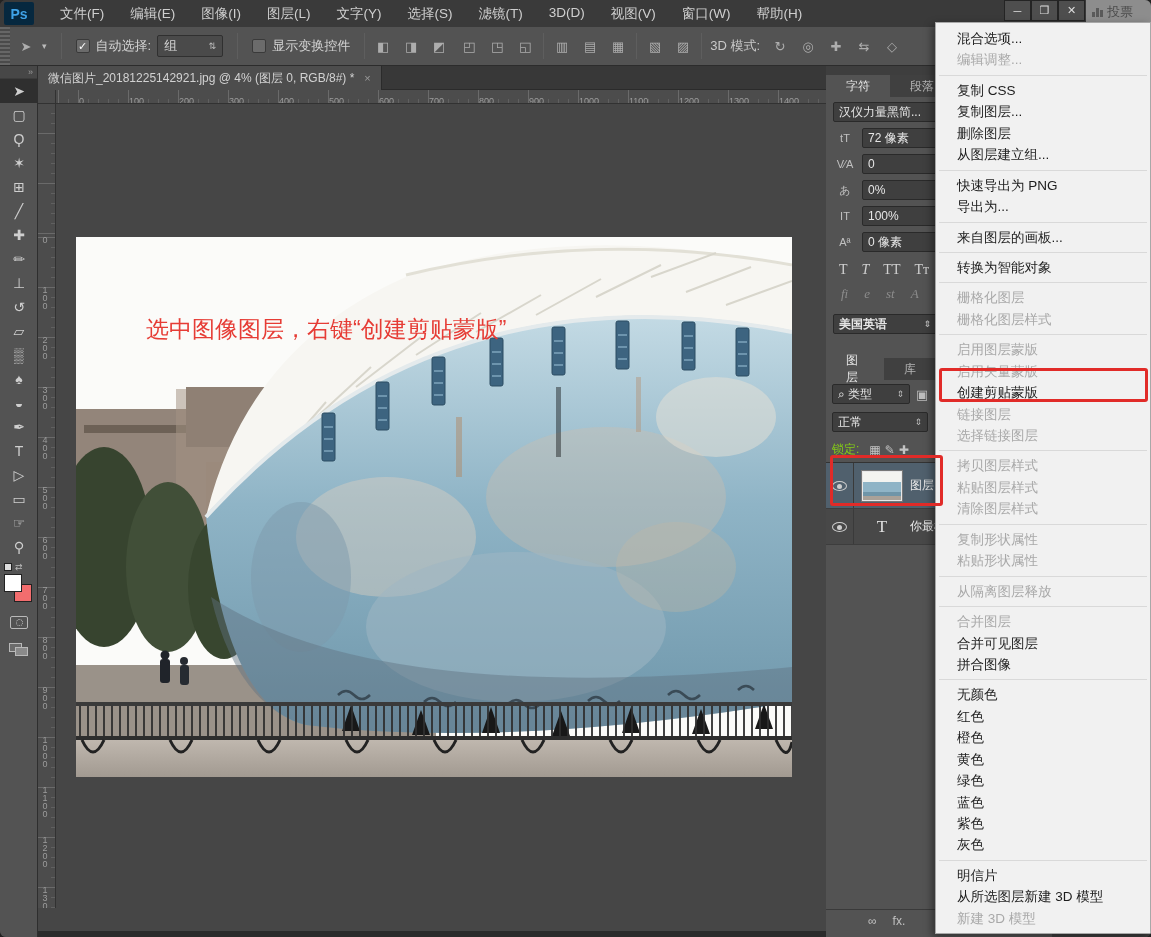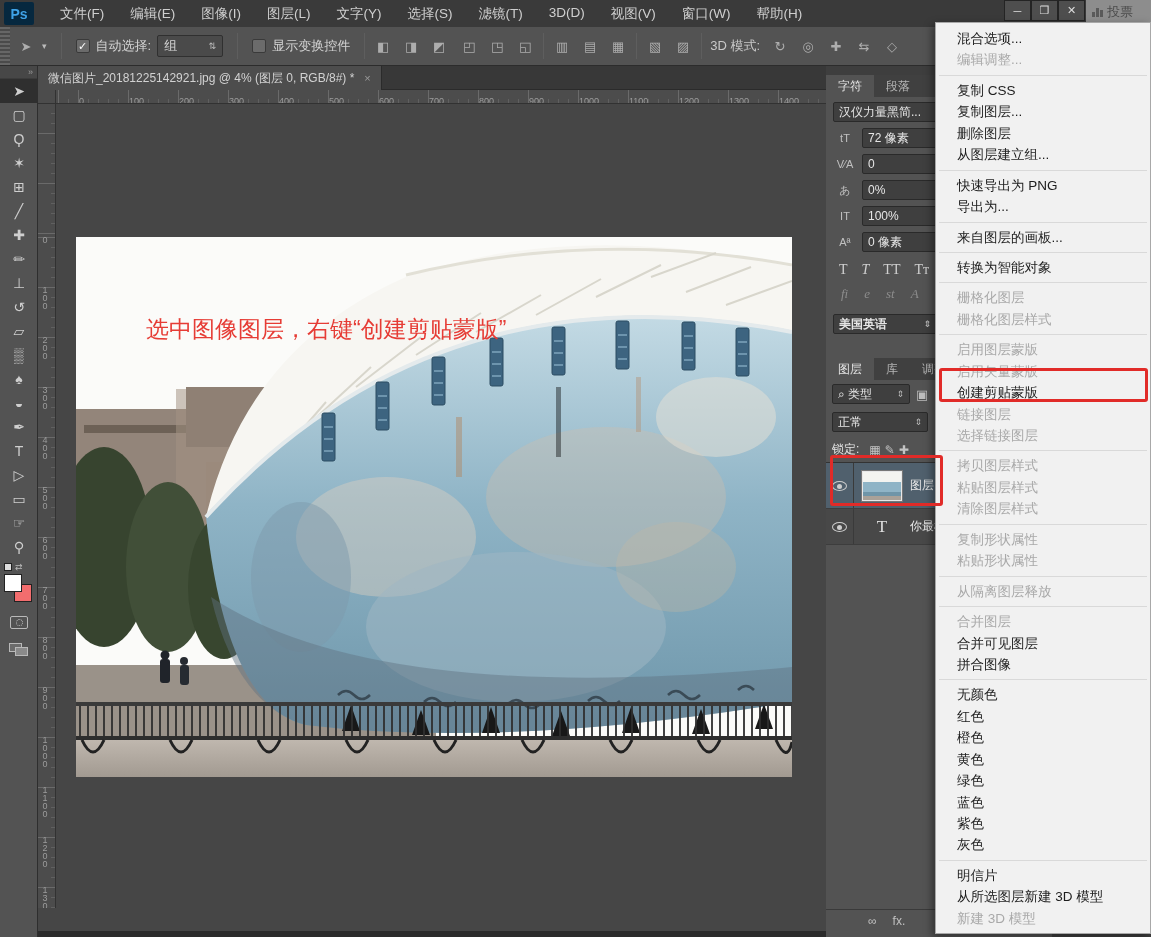--- a/index.html
+++ b/index.html
@@ -1,20 +1,20 @@
 <!DOCTYPE html>
 <html><head>
 <meta charset="utf-8">
 <style>
   * { margin:0; padding:0; box-sizing:border-box; }
   html,body { background:#222; }
   #app {
     position:relative; width:1151px; height:937px; overflow:hidden;
     font-family:"Liberation Sans","DejaVu Sans",sans-serif;
-    background:#3f3f3f; color:#d8d8d8; user-select:none;
+    background:#3f3f3f; color:#d8d8d8; user-select:none;border-radius:6px;
   }
   
   .titlebar { position:absolute; left:0; top:0; width:1151px; height:27px; background:#3a3a3a; display:flex; align-items:center; }
   .pslogo { width:30px; height:23px; margin-left:4px; background:#06283f; color:#3fa3e8; font-weight:bold; font-size:14px; display:flex; align-items:center; justify-content:center; border-radius:2px; }
   .menus { display:flex; gap:26px; margin-left:26px; font-size:13.5px; color:#cfcfcf; }
   .menus span { cursor:default; }
   .winctrls { position:absolute; left:1004px; top:0; display:flex; }
   .winbtn { width:27px; height:21px; background:#4e4e4e; border:1px solid #242424; color:#ddd; font-size:11px; display:flex; align-items:center; justify-content:center; }
   .external { position:absolute; left:1086px; top:0; width:65px; height:24px; background:#8d8d8d; color:#4c4c4c; font-size:13px; display:flex; align-items:center; gap:4px; padding-left:6px; }
   .votebars { display:inline-flex; align-items:flex-end; gap:1px; }
@@ -64,40 +64,40 @@
   .statusbar { position:absolute; left:0; top:892px; width:788px; height:23px; background:#4f4f4f; border-top:1px solid #3a3a3a; display:flex; align-items:center; font-size:12px; color:#d6d6d6; gap:22px; padding-left:18px; }
   .exp-ico { font-size:13px; color:#bdbdbd; }
   .st-arrow { color:#cfcfcf; font-size:10px; margin-left:26px; }
   .bottomstrip { position:absolute; left:38px; top:931px; width:788px; height:6px; background:#2b2b2b; }
   
   .photo { position:absolute; left:76px; top:237px; width:716px; height:540px; z-index:5; }
   
   .dock { position:absolute; left:826px; top:66px; width:325px; height:871px; background:#3e3e3e; }
   .panel { position:absolute; background:#535353; width:226px; }
   .ptabs { height:22px; background:#404040; display:flex; font-size:12px; }
-  .ptab { padding:0 12px; display:flex; align-items:center; color:#b5b5b5; }
+  .ptab { padding:0 20px; display:flex; align-items:center; color:#b5b5b5; }
   .ptab.selected { background:#535353; color:#e4e4e4; }
   .charpanel { left:0; top:9px; height:283px; }
   .field { background:#3f3f3f; border:1px solid #2a2a2a; border-radius:2px; color:#e6e6e6; font-size:12px; height:20px; display:flex; align-items:center; padding:0 5px; justify-content:space-between; }
   .char-body { padding:5px 7px; }
   .crow { display:flex; align-items:center; gap:5px; margin-top:6px; }
   .cicon { width:24px; color:#c0c0c0; font-size:11px; text-align:center; flex:none; }
   .crow .field { width:88px; }
   .stylerow { display:flex; gap:14px; margin:10px 0 0 6px; color:#d0d0d0; font-family:"Liberation Serif",serif; font-size:14px; }
   .stylerow span:nth-child(2) { font-style:italic; }
   .otrow { display:flex; gap:16px; margin:8px 0 0 8px; color:#8d8d8d; font-family:"Liberation Serif",serif; font-size:13px; font-style:italic; }
   .langrow { margin-top:12px; }
   .langrow .field { width:104px;font-weight:bold; }
   
   .layerspanel { left:0; top:292px; height:579px; }
   .lrow { display:flex; align-items:center; gap:6px; padding:4px 6px; }
   .lfilter .field { width:78px; }
   .limgico { color:#bdbdbd; font-size:13px; }
   .lblend .field { width:96px; }
-  .locklabel { font-size:12px; color:#e5e5e5; }
+  .locklabel { font-size:12px; color:#84cc16; }
   .lockico { color:#c3c3c3; font-size:12px; margin-left:4px; }
   .layerlist { background:#484848; border-top:1px solid #333; }
   .layer { display:flex; align-items:center; height:46px; border-bottom:1px solid #3d3d3d; }
   .layer.selected { background:#50606d; }
   .eyecol { width:28px; height:100%; display:flex; align-items:center; justify-content:center; border-right:1px solid #3a3a3a; }
   .eye { width:15px; height:10px; border:1px solid #cdcdcd; border-radius:50%; position:relative; }
   .eye i { position:absolute; left:4px; top:2px; width:5px; height:5px; background:#cdcdcd; border-radius:50%; }
   .lthumb { width:40px; height:30px; margin:0 8px; border:1px solid #e8e8e8; outline:1px solid #777;
     background:linear-gradient(180deg,#f4f4f0 0 34%,#8fb4c6 34% 72%,#6f95a8 72% 84%,#a9a198 84%); }
   .ltext-ico { width:40px; margin:0 8px; text-align:center; color:#e2e2e2; font-size:17px; font-family:"Liberation Serif",serif; }

